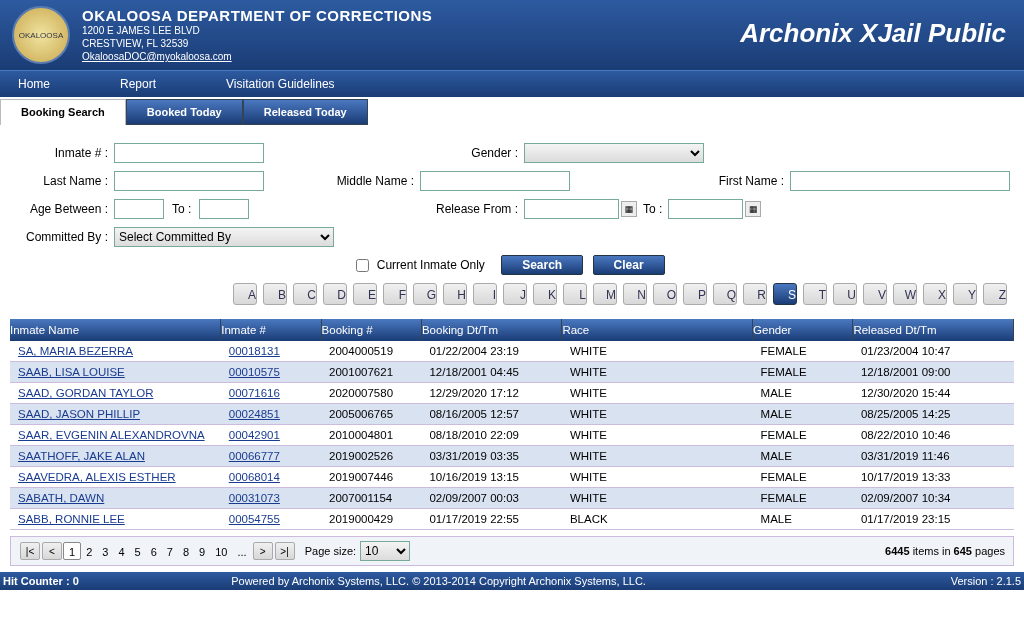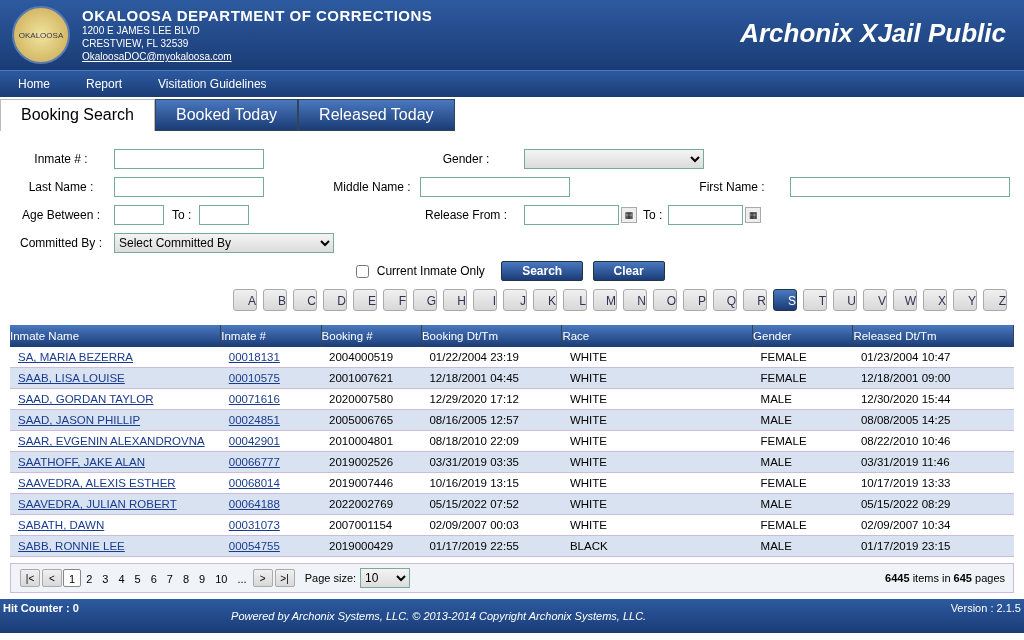--- a/index.html
+++ b/index.html
@@ -4,29 +4,29 @@
 <style>
 * { box-sizing: border-box; margin: 0; padding: 0; }
 body { font-family: Arial, sans-serif; font-size: 12px; background: #fff; width: 1024px; }
 .header { background: linear-gradient(to bottom, #2d5aa0, #1a3c75); color: #fff; padding: 6px 12px; display: flex; align-items: center; position: relative; }
 .seal { width: 58px; height: 58px; background: radial-gradient(circle, #f0e4a0, #c9a74e); border-radius: 50%; margin-right: 12px; border: 2px solid #5a7cb0; display:flex; align-items:center; justify-content:center; font-size:8px; color:#334; }
 .header-left h1 { font-size: 15px; font-weight: bold; letter-spacing: 0.5px; }
 .header-left div { font-size: 10px; line-height: 1.3; }
 .header-left a { color: #fff; text-decoration: underline; }
 .header-right { position: absolute; right: 18px; top: 18px; font-size: 26px; font-weight: bold; font-style: italic; }
 .menubar { background: linear-gradient(to bottom, #2d5aa0, #1a3c75); border-top: 1px solid #4a78c0; }
-.menubar ul { list-style: none; display: flex; }
+.menubar ul { list-style: none; display: flex; gap: 34px; }
 .menubar li { color: #fff; padding: 6px 18px; font-size: 12px; cursor: pointer; }
 .tabs { display: flex; margin-top: 2px; }
-.tab { background: linear-gradient(to bottom, #4a78c0, #1a3c75); color: #fff; padding: 6px 20px; font-size: 16px; cursor: pointer; border: 1px solid #345; }
+.tab { background: linear-gradient(to bottom, #4a78c0, #1a3c75); color: #fff; padding: 6px 20px; font-size: 11px; cursor: pointer; border: 1px solid #345; font-weight: bold; }
 .tab.active { background: #fff; color: #000; border: 1px solid #bbb; border-bottom: none; }
 .filters { padding: 18px 14px 8px 14px; }
 .frow { display: flex; margin-bottom: 8px; align-items: center; }
 .fgrp { display: flex; align-items: center; }
-.fgrp label { width: 100px; text-align: center; padding-right: 6px; font-size: 12px; }
+.fgrp label { width: 100px; text-align: right; padding-right: 6px; font-size: 12px; }
 .fgrp.wide label { width: 110px; }
 input[type=text] { border: 1px solid #7a9; background: #fff; height: 20px; padding: 0 4px; font-size: 12px; }
 select { border: 1px solid #7a9; background: linear-gradient(#f4f4f4,#dcdcdc); height: 20px; font-size: 12px; }
 .cal-icon { display:inline-block; width:16px; height:16px; background:#eee; border:1px solid #aaa; margin-left:2px; vertical-align:middle; font-size:9px; text-align:center; line-height:14px; }
 .action-row { text-align: center; margin: 6px 0; }
 .chk { margin-right: 4px; vertical-align: middle; }
 .btn { background: linear-gradient(to bottom, #4a78c0, #1a3c75); color: #fff; border: 1px solid #234; padding: 2px 20px; font-size: 12px; font-weight: bold; margin: 0 3px; cursor: pointer; border-radius: 2px; }
 .alpha { text-align: right; margin: 8px 0 6px 0; }
 .alpha span { display: inline-block; width: 24px; height: 22px; line-height: 22px; background: linear-gradient(#f0f0f0,#d8d8d8); border: 1px solid #aaa; border-radius: 3px; margin: 0 3px; font-size: 12px; cursor: pointer; color:#335; }
 .alpha span.sel { background: linear-gradient(#4a78c0,#1a3c75); color: #fff; border-color:#234; }
@@ -173,21 +173,21 @@
           <td>MALE</td>
           <td>12/30/2020 15:44</td>
         </tr>
         <tr>
           <td><a>SAAD, JASON PHILLIP</a></td>
           <td><a>00024851</a></td>
           <td>2005006765</td>
           <td>08/16/2005 12:57</td>
           <td>WHITE</td>
           <td>MALE</td>
-          <td>08/08/2005 14:25</td>
+          <td>08/25/2005 14:25</td>
         </tr>
         <tr>
           <td><a>SAAR, EVGENIN ALEXANDROVNA</a></td>
           <td><a>00042901</a></td>
           <td>2010004801</td>
           <td>08/18/2010 22:09</td>
           <td>WHITE</td>
           <td>FEMALE</td>
           <td>08/22/2010 10:46</td>
         </tr>
@@ -201,29 +201,20 @@
           <td>03/31/2019 11:46</td>
         </tr>
         <tr>
           <td><a>SAAVEDRA, ALEXIS ESTHER</a></td>
           <td><a>00068014</a></td>
           <td>2019007446</td>
           <td>10/16/2019 13:15</td>
           <td>WHITE</td>
           <td>FEMALE</td>
           <td>10/17/2019 13:33</td>
-        </tr>
-        <tr>
-          <td><a>SAAVEDRA, JULIAN ROBERT</a></td>
-          <td><a>00064188</a></td>
-          <td>2022002769</td>
-          <td>05/15/2022 07:52</td>
-          <td>WHITE</td>
-          <td>MALE</td>
-          <td>05/15/2022 08:29</td>
         </tr>
         <tr>
           <td><a>SABATH, DAWN</a></td>
           <td><a>00031073</a></td>
           <td>2007001154</td>
           <td>02/09/2007 00:03</td>
           <td>WHITE</td>
           <td>FEMALE</td>
           <td>02/09/2007 10:34</td>
         </tr>
@@ -249,15 +240,15 @@
   &nbsp;&nbsp;&nbsp;
   <span>Page size:</span>
   <select style="width:50px; margin-left:4px;"><option>10</option></select>
   <span class="right">
     <b>6445</b><span> items in </span><b>645</b><span> pages</span>
   </span>
 </div>
 
 <div class="footer1">
   <span><b><span>Hit Counter : </span><span>0</span></b></span>
-  <span style="margin:8px auto;font-style:italic;">Powered by Archonix Systems, LLC. © 2013-2014 Copyright Archonix Systems, LLC.</span>
+  <span style="margin:0 auto;">Powered by Archonix Systems, LLC. © 2013-2014 Copyright Archonix Systems, LLC.</span>
   <span class="right"><span>Version : </span><span>2.1.5</span></span>
 </div>
 
 </body></html>

